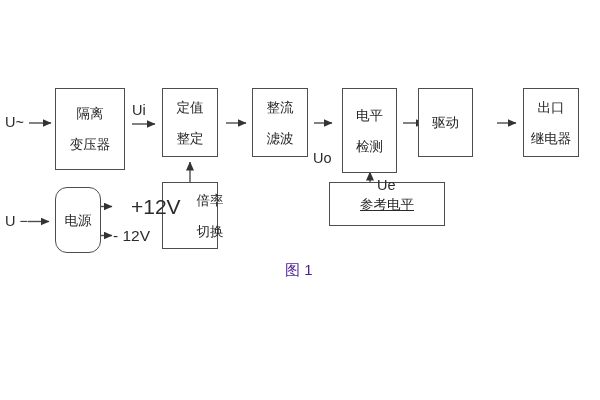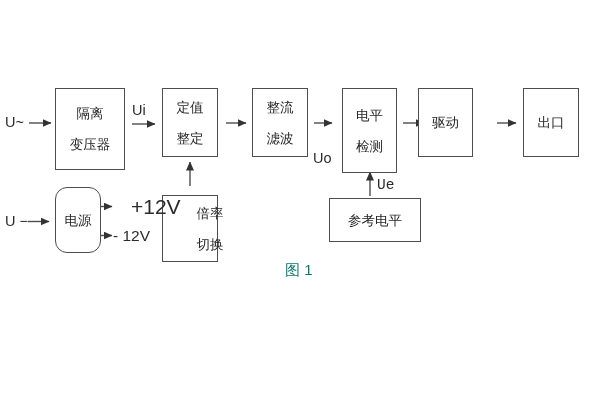--- a/index.html
+++ b/index.html
@@ -30,37 +30,37 @@
     white-space:nowrap;
     color:#262626;
   }
   .b-iso{left:55px;top:88px;width:70px;height:82px;}
   .b-set{left:162px;top:88px;width:56px;height:69px;}
   .b-rec{left:252px;top:88px;width:56px;height:69px;}
   .b-lvl{left:342px;top:88px;width:55px;height:85px;}
   .b-drv{left:418px;top:88px;width:55px;height:69px;text-align:center;}
   .b-rel{left:523px;top:88px;width:56px;height:69px;}
   .b-pwr{left:55px;top:187px;width:46px;height:66px;border-radius:12px;}
-  .b-rat{left:162px;top:195px;width:56px;height:67px;padding-left:40px;}
-  .b-ref{left:329px;top:198px;width:92px;height:44px;}
+  .b-rat{left:162px;top:182px;width:56px;height:67px;padding-left:40px;}
+  .b-ref{left:329px;top:182px;width:116px;height:44px;text-decoration:underline;}
   .sig{
     position:absolute;
     font-size:14.5px;
     line-height:17px;
     color:#2b2b2b;
     white-space:nowrap;
   }
   .l-ac{left:5px;top:114px;}
   .l-dc{left:5px;top:213px;}
   .l-ui{left:132px;top:102px;}
   .l-uo{left:313px;top:102px;margin-top:48px;}
-  .l-ue{left:377px;top:177px;font-family:Liberation Mono, monospace;}
+  .l-ue{left:377px;top:177px;}
   .l-p12{left:131px;top:198px;font-size:21px;}
   .l-n12{left:113px;top:227px;font-size:15.5px;}
-  .l-cap{left:285px;top:261px;font-size:15px;color:#0f766e;text-align:center;}
+  .l-cap{left:285px;top:261px;font-size:15px;color:#4c1d95;text-align:center;}
 </style>
 </head>
 <body>
 
 <div class="canvas">
 
   <svg class="wires" width="600" height="400" viewBox="0 0 600 400">
     <defs>
       <marker id="arw" markerUnits="userSpaceOnUse" markerWidth="9" markerHeight="8" refX="8.5" refY="4" orient="auto">
         <path d="M0,0 L9,4 L0,8 Z" fill="#333333"></path>
@@ -98,20 +98,21 @@
     <span>电平</span>
     <span>检测</span>
   </div>
 
   <div class="box b-drv">
     <span>驱动</span>
   </div>
 
   <div class="box b-rel">
     <span>出口</span>
+    <span>继电器</span>
   </div>
 
   <div class="box b-pwr">
     <span>电源</span>
   </div>
 
   <div class="box b-rat">
     <span>倍率</span>
     <span>切换</span>
   </div>

